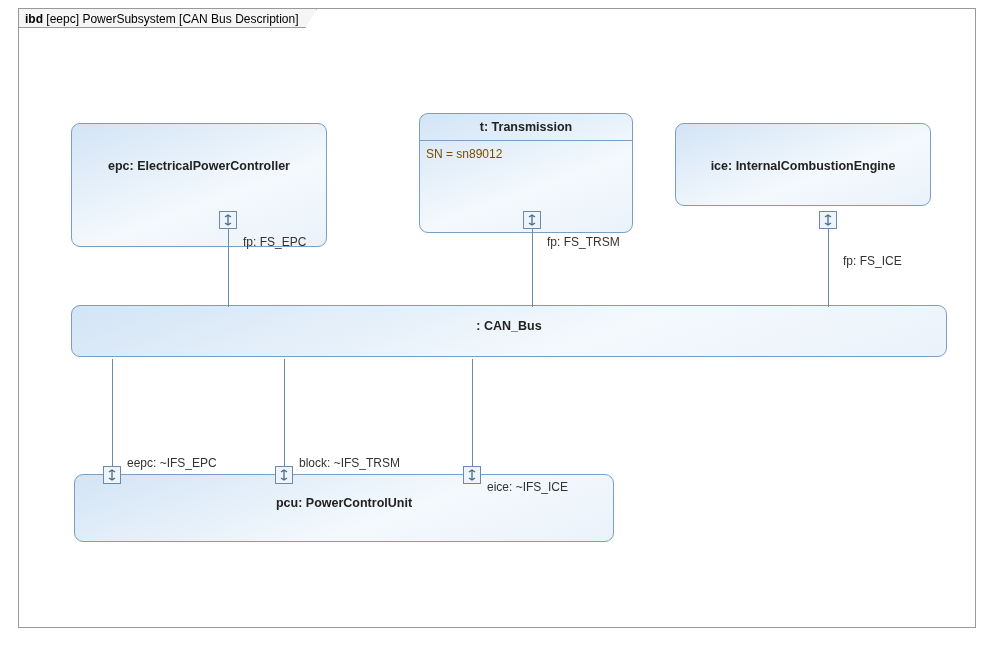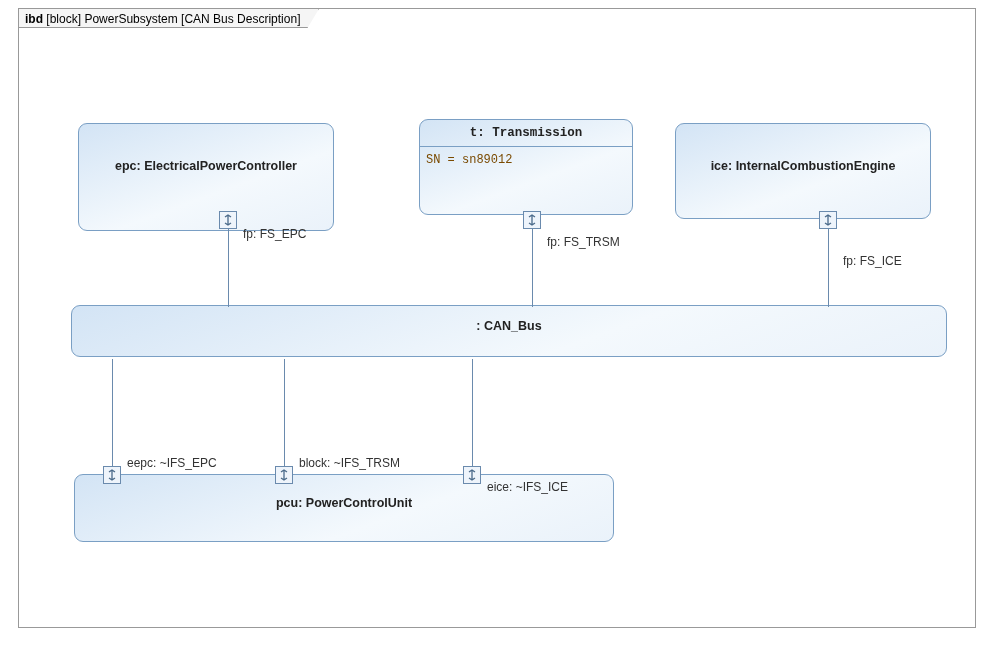--- a/index.html
+++ b/index.html
@@ -83,50 +83,50 @@
     background: #6a8aad;
   }
   .line.v { width: 1px; }
 </style>
 </head>
 <body>
 
 <div class="frame">
   <div class="frame-tab">
     <b>ibd</b>
-    <span>[block]</span>
+    <span>[eepc]</span>
     <span>PowerSubsystem</span>
     <span>[CAN Bus Description]</span>
   </div>
 
   <div class="canvas">
 
-    <div class="block" style="left:59px; top:114px; width:256px; height:108px;">
+    <div class="block" style="left:52px; top:114px; width:256px; height:124px;">
       <div class="title" style="line-height:84px; padding:0;">epc: ElectricalPowerController</div>
     </div>
     <div class="port" style="left:200px; top:202px;">
       <svg viewBox="0 0 12 12">
           <path d="M6 1 L6 11 M3 3 L6 1 L9 3 M3 9 L6 11 L9 9" stroke-width="1.3"></path>
         </svg>
     </div>
-    <div class="conn-label" style="left:224px; top:218px;">fp: FS_EPC</div>
+    <div class="conn-label" style="left:224px; top:226px;">fp: FS_EPC</div>
 
-    <div class="block" style="left:400px; top:110px; width:214px; height:96px;font-family:Liberation Mono, monospace;">
+    <div class="block" style="left:400px; top:104px; width:214px; height:120px;">
       <div class="title">t: Transmission</div>
       <div class="divider"></div>
       <div class="compartment">SN = sn89012</div>
     </div>
     <div class="port" style="left:504px; top:202px;">
       <svg viewBox="0 0 12 12">
           <path d="M6 1 L6 11 M3 3 L6 1 L9 3 M3 9 L6 11 L9 9" stroke-width="1.3"></path>
         </svg>
     </div>
     <div class="conn-label" style="left:528px; top:226px;">fp: FS_TRSM</div>
 
-    <div class="block" style="left:656px; top:114px; width:256px; height:96px;">
+    <div class="block" style="left:656px; top:114px; width:256px; height:83px;">
       <div class="title" style="line-height:84px; padding:0;">ice: InternalCombustionEngine</div>
     </div>
     <div class="port" style="left:800px; top:202px;">
       <svg viewBox="0 0 12 12">
           <path d="M6 1 L6 11 M3 3 L6 1 L9 3 M3 9 L6 11 L9 9" stroke-width="1.3"></path>
         </svg>
     </div>
     <div class="conn-label" style="left:824px; top:226px;margin-top:19px;">fp: FS_ICE</div>
 
     <div class="block" style="left:52px; top:296px; width:876px; height:52px;">

